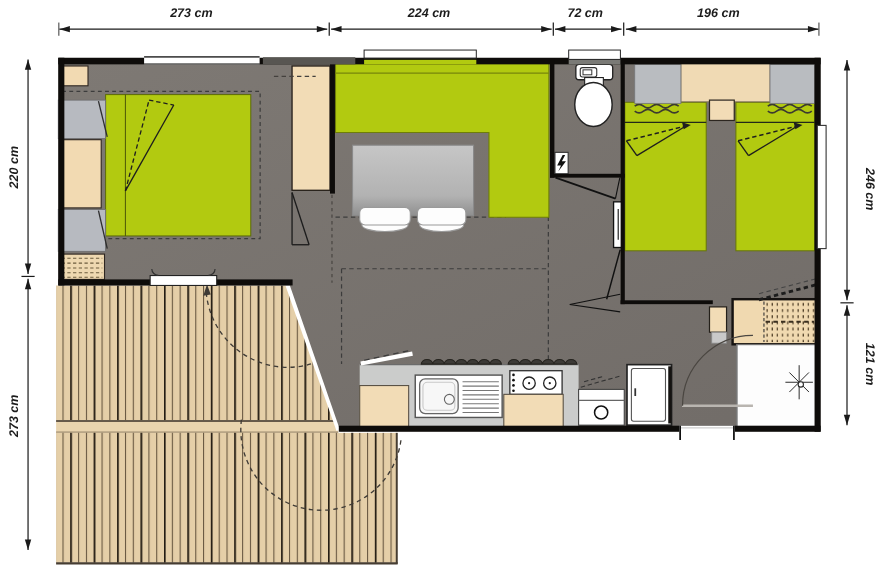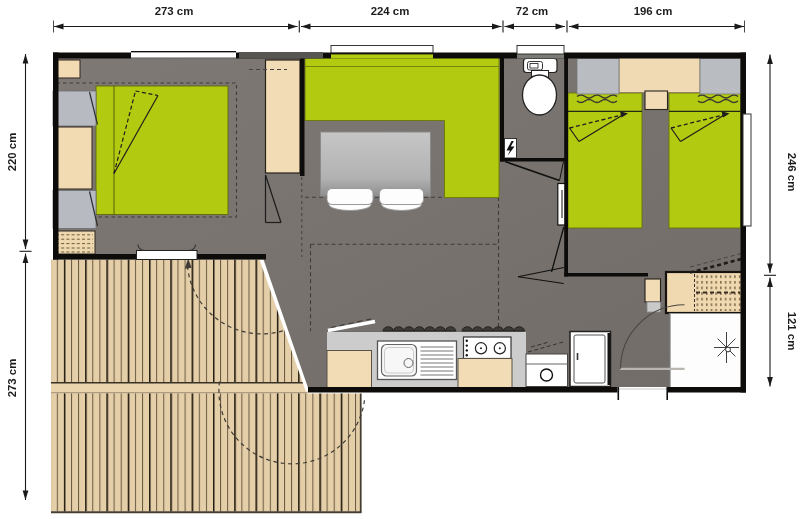--- a/index.html
+++ b/index.html
@@ -1,16 +1,16 @@
 <!DOCTYPE html>
 <html><head>
 <meta charset="utf-8">
 <style>
 html,body{margin:0;padding:0;background:#fff;}
-#plan{position:relative;width:800px;height:519px;font-family:"Liberation Sans",sans-serif;}
+#plan{position:relative;width:800px;height:519px;font-family:"Liberation Sans",sans-serif;font-style:italic;}
 svg{position:absolute;left:0;top:0;}
 text{font-family:"Liberation Sans",sans-serif;fill:#1c1c1c;font-size:11.4px;font-weight:700;}
 </style>
 </head>
 <body>
 <div id="plan">
 <svg width="800" height="519" viewBox="0 0 800 519">
 <defs>
 <pattern id="plk" width="7.1" height="8" patternUnits="userSpaceOnUse">
   <rect width="7.1" height="8" fill="#e5cfa8"></rect>

